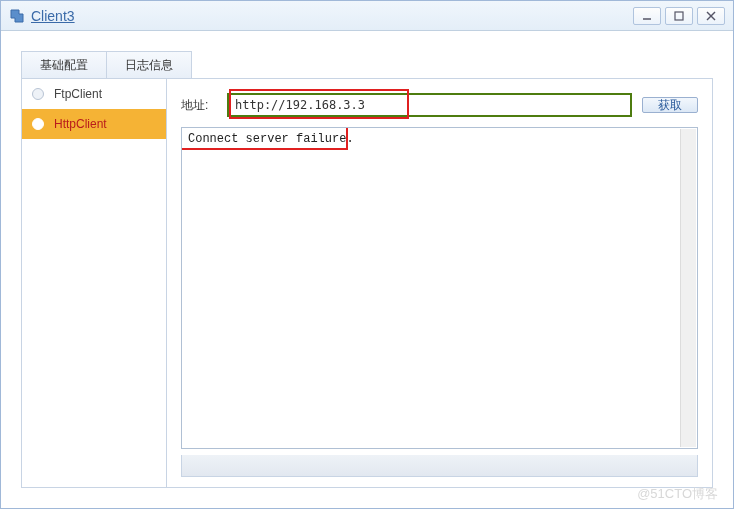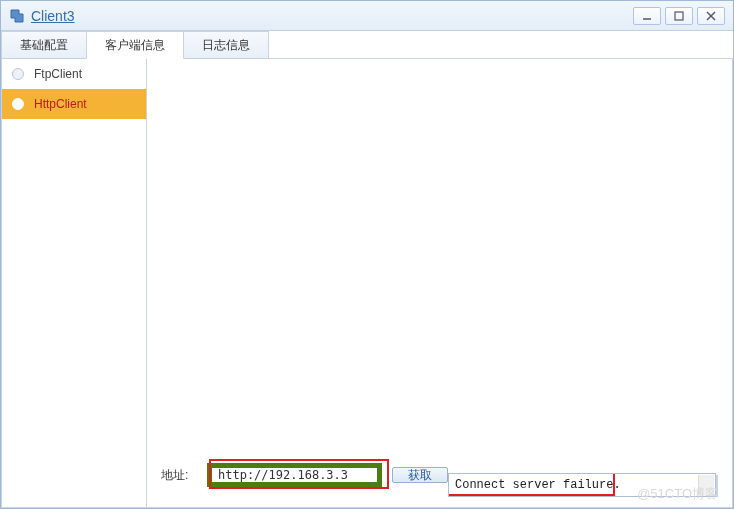--- a/index.html
+++ b/index.html
@@ -4,34 +4,34 @@
 <style>
   * { box-sizing: border-box; margin: 0; padding: 0; }
   body { font-family: "Microsoft YaHei", "Segoe UI", Tahoma, sans-serif; font-size: 12px; background: #fff; }
   .window { width: 734px; height: 509px; border: 1px solid #a0b8d8; background: #fff; display: flex; flex-direction: column; }
   .titlebar { height: 30px; background: linear-gradient(to bottom, #f0f6fc, #e4eef8); border-bottom: 1px solid #c0d0e0; display: flex; align-items: center; padding: 0 8px; }
   .titlebar-icon { width: 16px; height: 16px; margin-right: 6px; }
   .titlebar-title { color: #3a6aa8; font-size: 14px; flex: 1; text-decoration: underline; }
   .titlebar-btns { display: flex; gap: 4px; }
   .titlebar-btn { width: 28px; height: 18px; border: 1px solid #b0c4de; background: linear-gradient(to bottom,#fdfdfd,#ecf3fb); border-radius: 2px; display: flex; align-items: center; justify-content: center; color: #556; cursor: pointer; font-size: 10px; }
   .titlebar-btn svg { width: 10px; height: 10px; }
-  .content { flex: 1; padding: 0; display: flex; flex-direction: column; }
+  .content { flex: 1; padding: 20px; display: flex; flex-direction: column; }
   .tabs { display: flex; height: 28px; }
   .tab { padding: 0 18px; border: 1px solid #c8d4e4; background: linear-gradient(to bottom,#f6f9fd,#e8eff8); display: flex; align-items: center; margin-right: -1px; cursor: pointer; color: #333; font-size: 12px; position: relative; }
   .tab.active { background: #fff; border-bottom: 1px solid #fff; z-index: 2; }
   .tab-body { flex: 1; border: 1px solid #c8d4e4; margin-top: -1px; display: flex; background: #fff; }
   .sidebar { width: 145px; border-right: 1px solid #c8d4e4; background: #fff; }
   .sidebar-item { height: 30px; display: flex; align-items: center; padding: 0 10px; gap: 10px; cursor: pointer; color: #444; }
   .sidebar-item.selected { background: #f5b335; color: #b91c1c; }
   .radio-dot { width: 12px; height: 12px; border-radius: 50%; border: 1px solid #b8c4d4; background: #eef2f7; flex-shrink: 0; }
   .sidebar-item.selected .radio-dot { background: #fff; border-color: #fff; }
-  .main { flex: 1; padding: 14px 14px 10px 14px; display: flex; flex-direction: row; align-items: flex-end; }
+  .main { flex: 1; padding: 14px 14px 10px 14px; display: flex; flex-direction: column; }
   .address-row { display: flex; align-items: center; gap: 10px; margin-bottom: 10px; position: relative; }
   .addr-label { width: 36px; color: #333; font-size: 12px; }
-  .addr-input { flex: 1; height: 24px; border: 5px solid #4d7c0f; padding: 0 6px; font-size: 12px; font-family: Consolas, monospace; color: #333; background: #fff; }
+  .addr-input { flex: 1; height: 24px; border: 2px solid #4d7c0f; padding: 0 6px; font-size: 12px; font-family: Consolas, monospace; color: #333; background: #fff; }
   .fetch-btn { width: 56px; height: 16px; border: 1px solid #9ab0d0; background: linear-gradient(to bottom,#f2f7fd,#dce8f6); border-radius: 2px; color: #2a5a9a; cursor: pointer; font-size: 12px; display: flex; align-items: center; justify-content: center; }
   .result-box { flex: 1; border: 1px solid #b0c0d4; background: #fff; padding: 4px 6px; font-size: 12px; color: #222; position: relative; overflow: hidden; font-family: Liberation Mono, monospace; }
   .result-scroll { position: absolute; right: 1px; top: 1px; bottom: 1px; width: 16px; background: #f0f0f0; border-left: 1px solid #dcdcdc; }
   .status-bar { height: 22px; background: linear-gradient(to bottom,#eef2f7,#e2e8f0); border: 1px solid #c8d4e4; border-top: none; margin-top: 6px; }
   .hl-red { position: absolute; border: 2px solid #e02020; pointer-events: none; }
   .hl-addr { left: 48px; top: -4px; width: 180px; height: 30px; }
   .hl-msg { left: -2px; top: -2px; width: 168px; height: 24px; }
   .watermark { position: absolute; right: 16px; bottom: 6px; color: #d8d8d8; font-size: 13px; font-family: Arial, sans-serif; pointer-events:none; }
 </style>
 </head>
@@ -63,23 +63,20 @@
           </svg>
         </div>
     </div>
   </div>
 
   <div class="content">
     <div class="tabs">
       <div class="tab">
           <span>基础配置</span>
         </div>
-      <div class="tab active">
-          <span>客户端信息</span>
-        </div>
       <div class="tab">
           <span>日志信息</span>
         </div>
     </div>
 
     <div class="tab-body">
       <div class="sidebar">
         <div class="sidebar-item">
           <span class="radio-dot"></span>
           <span>FtpClient</span>

